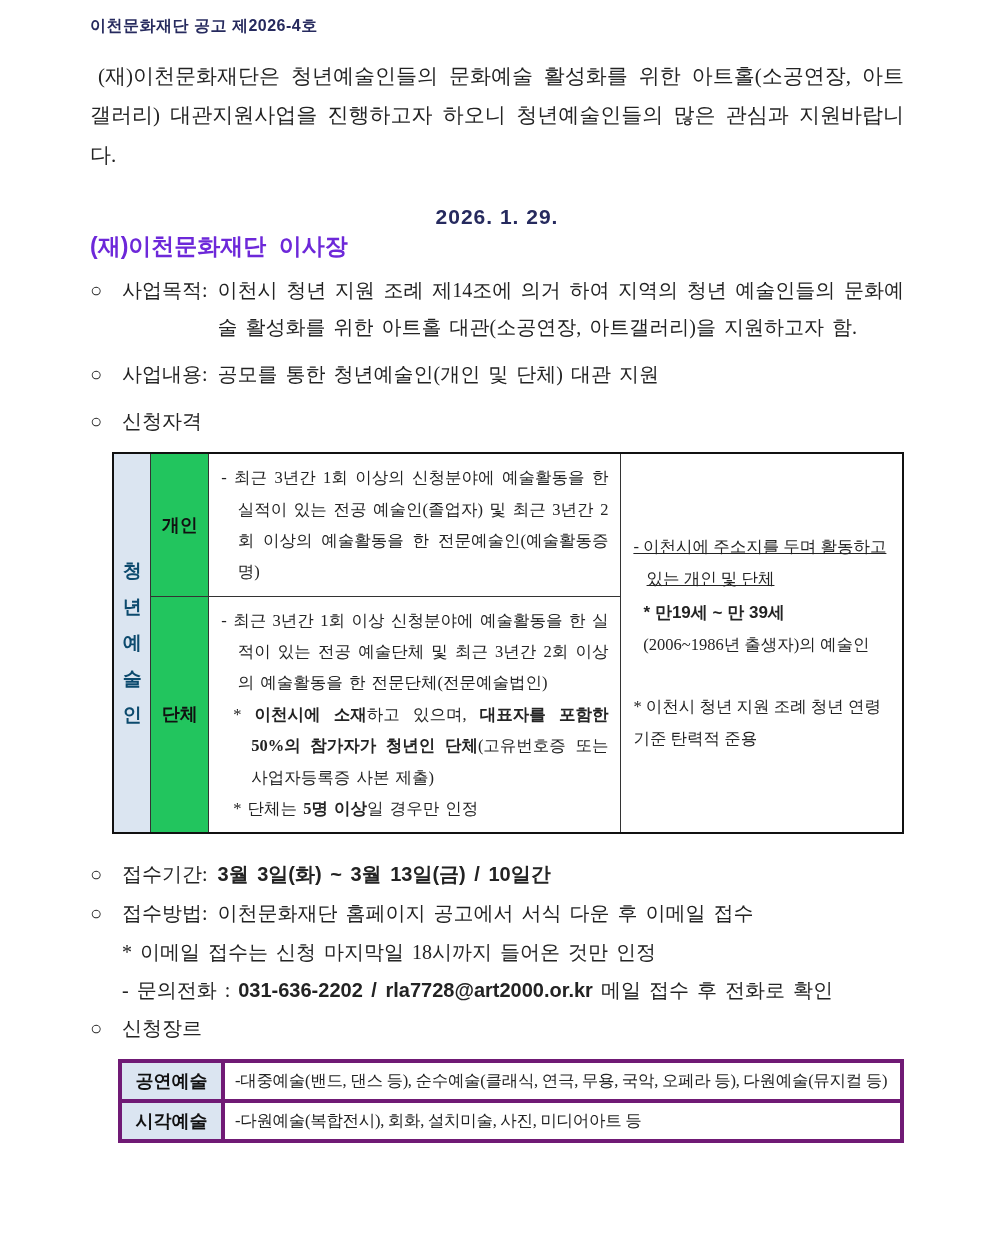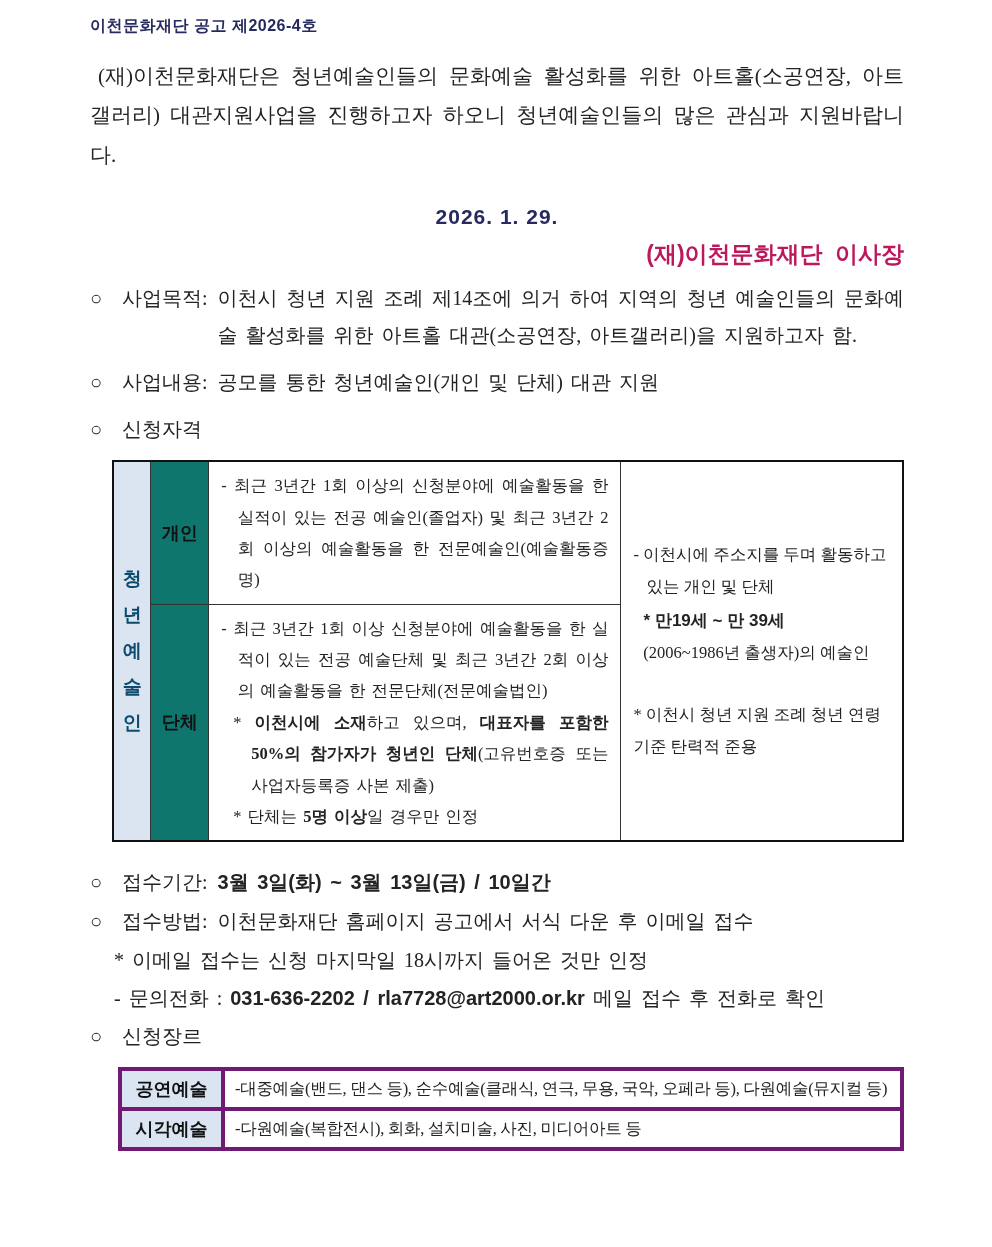--- a/index.html
+++ b/index.html
@@ -29,74 +29,74 @@
   .intro {
     margin-top:20px; font-size:21px; line-height:1.88;
     text-align:justify; text-indent:8px; word-spacing:3px; color:#232323;
   }
   .date-line {
     margin-top:30px; text-align:center;
     font-family:"Liberation Sans", sans-serif;
     font-weight:bold; font-size:21px; letter-spacing:1px; color:#262a5e;
   }
   .issuer-line {
-    margin-top:10px; text-align:right;
-    font-family:"Liberation Sans", sans-serif;
-    font-weight:bold; font-size:23px; word-spacing:6px; color:#be185d;
+    margin-top:2px; 
+    font-family:"Liberation Sans", sans-serif;
+    font-weight:bold; font-size:23px; word-spacing:6px; color:#6d28d9;
   }
   .section-heading {
     margin-top:12px;
     font-family:"Liberation Sans", sans-serif;
     font-weight:bold; font-size:25px; color:#262a5e;
   }
   .bullet {
     display:flex; align-items:flex-start;
     margin-top:10px; font-size:20px; line-height:1.85; color:#232323;
     word-spacing:3px;
   }
   .bullet .marker { flex:0 0 32px; }
   .bullet .label { white-space:nowrap; margin-right:10px; }
   .bullet .content { flex:1; text-align:justify; }
   .bold-sans { font-family:"Liberation Sans", sans-serif; font-weight:bold; }
   .subline {
-    margin-left:24px; margin-top:2px;
+    margin-left:32px; margin-top:2px;
     font-size:20px; line-height:1.8; color:#232323; word-spacing:3px;
   }
   
   .elig-table {
     border-collapse:collapse; table-layout:fixed;
     margin:12px 0 0 22px; border:2px solid #111;
   }
   .elig-table td { border:1px solid #333; }
   .v-cell { width:38px; background:#dbe5f1; vertical-align:middle; }
   .v-text {
     width:1.1em; margin:16px auto; word-break:break-all;
     font-family:"Liberation Sans", sans-serif; font-weight:bold;
     font-size:19px; line-height:1.9; text-align:center; color:#0c4a6e;
   }
   .type-cell {
-    width:58px; background:#0f766e; text-align:center; vertical-align:middle;
+    width:58px; background:#22c55e; text-align:center; vertical-align:middle;
     font-family:"Liberation Sans", sans-serif; font-weight:bold;
     font-size:18px; color:#111;
   }
   .desc-cell {
     width:414px; padding:8px 12px 8px 12px; vertical-align:middle;
     font-size:16.5px; line-height:1.9; color:#232323; word-spacing:2px;
   }
   .row-indiv { height:126px; }
   .row-group { height:220px; }
   .desc-cell .hang { padding-left:1em; text-indent:-1em; text-align:justify; }
   .desc-cell .star { margin-left:12px; padding-left:1.1em; text-indent:-1.1em; text-align:justify; }
   .desc-cell .star2 { margin-left:12px; }
   .b { font-weight:bold; }
   .common-cell {
     width:283px; padding:10px 12px; vertical-align:middle;
     font-size:16.5px; line-height:1.95; color:#232323;
   }
-  .common-cell .hang { padding-left:.8em; text-indent:-.8em; }
+  .common-cell .hang { padding-left:.8em; text-indent:-.8em;text-decoration:underline; }
   .common-cell .c2 { padding-left:.6em; }
   .common-cell .age { font-size:17px; }
   .common-cell .spacer { height:30px; }
   
   .genre-table {
     border-collapse:collapse; table-layout:fixed;
     margin:12px 0 0 28px; border:2px solid #111; width:786px;
   }
   .genre-table td { border:4px solid #701a75; }
   .genre-label {

